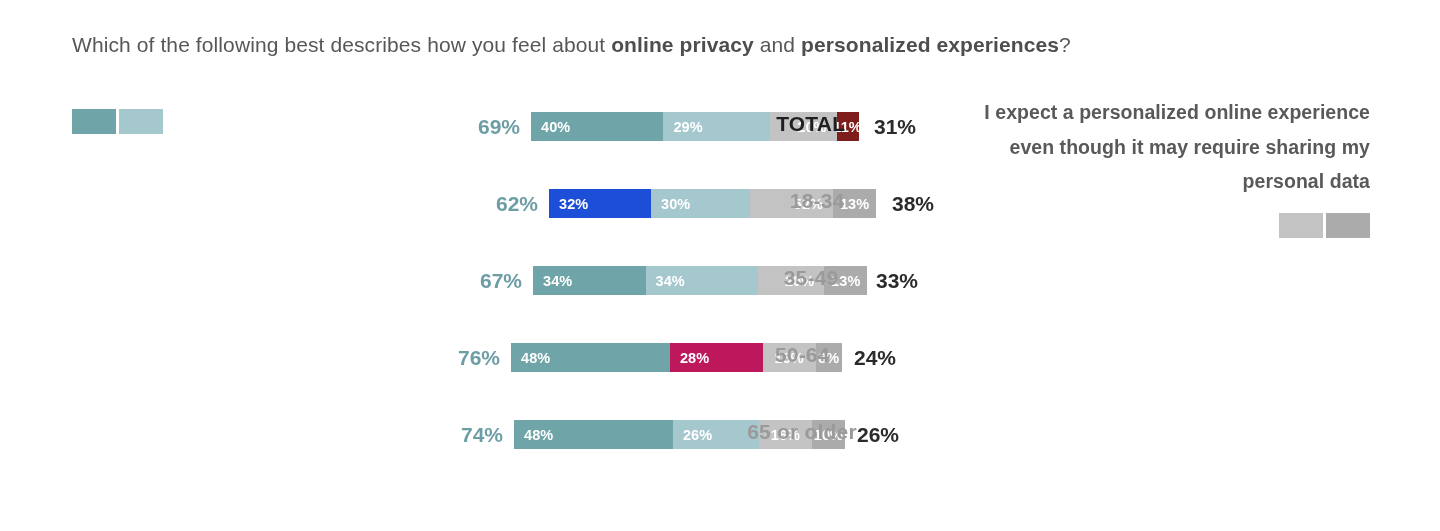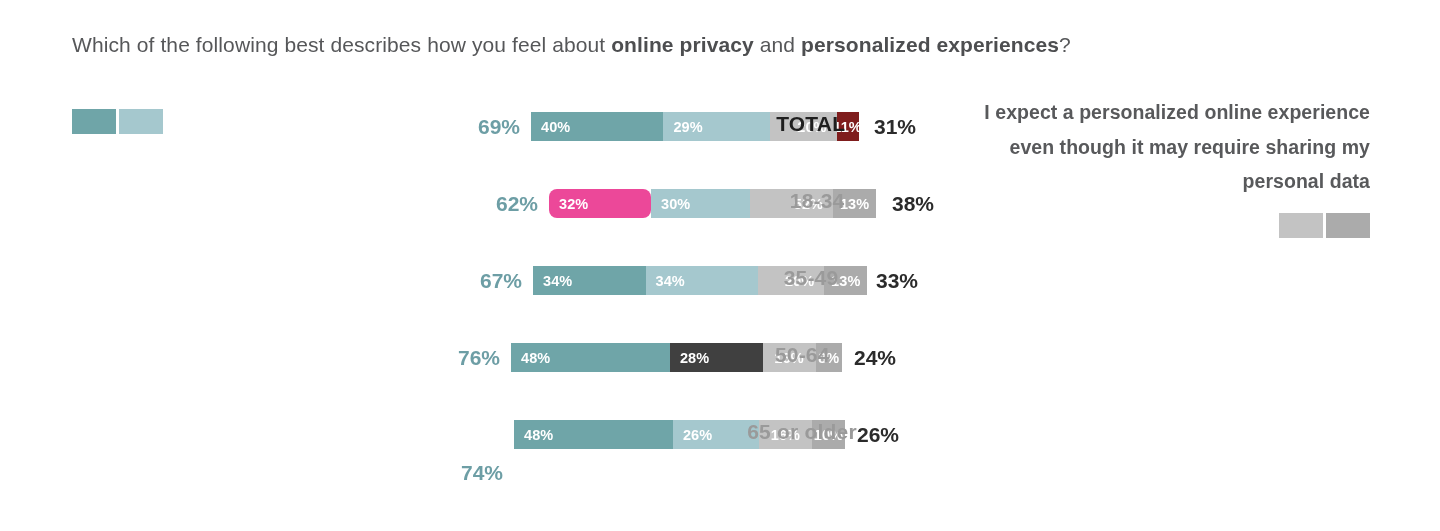--- a/index.html
+++ b/index.html
@@ -159,21 +159,21 @@
         <div class="seg align-center" style="width: 22px; background: #7f1d1d;">
           <span class="seg-label">11%</span>
         </div>
       </div>
       <div class="side-total right" style="left: 874px;">31%</div>
       <div class="cat-label is-total" style="left: 810.695px;">TOTAL</div>
     </div>
     <div class="row">
       <div class="side-total left" style="left: 538px;">62%</div>
       <div class="bar" style="left: 549px; width: 331px;">
-        <div class="seg align-left" style="width: 102px; background: #ec4899; border-radius: 8px;">
+        <div class="seg align-left" style="width: 102px; background: #1d4ed8;">
           <span class="seg-label">32%</span>
         </div>
         <div class="seg align-left" style="width: 99.3px; background: rgb(165, 200, 206);">
           <span class="seg-label">30%</span>
         </div>
         <div class="seg align-right" style="width: 82.75px; background: rgb(195, 195, 195);">
           <span class="seg-label">52%</span>
         </div>
         <div class="seg align-center" style="width: 43.03px; background: rgb(171, 171, 171);">
           <span class="seg-label">13%</span>
@@ -200,35 +200,35 @@
       </div>
       <div class="side-total right" style="left: 876px;">33%</div>
       <div class="cat-label" style="left: 811.04px;">35-49</div>
     </div>
     <div class="row">
       <div class="side-total left" style="left: 500px;">76%</div>
       <div class="bar" style="left: 511px; width: 331px;">
         <div class="seg align-left" style="width: 158.88px; background: rgb(111, 165, 168);">
           <span class="seg-label">48%</span>
         </div>
-        <div class="seg align-left" style="width: 92.68px; background: #404040;">
+        <div class="seg align-left" style="width: 92.68px; background: #be185d;">
           <span class="seg-label">28%</span>
         </div>
         <div class="seg align-center" style="width: 52.96px; background: rgb(195, 195, 195);">
           <span class="seg-label">16%</span>
         </div>
         <div class="seg align-center" style="width: 26.48px; background: rgb(171, 171, 171);">
           <span class="seg-label">8%</span>
         </div>
       </div>
       <div class="side-total right" style="left: 854px;">24%</div>
       <div class="cat-label" style="left: 802.28px;">50-64</div>
     </div>
     <div class="row">
-      <div class="side-total left" style="left: 503px; margin-top: 38px;">74%</div>
+      <div class="side-total left" style="left: 503px;">74%</div>
       <div class="bar" style="left: 514px; width: 331px;">
         <div class="seg align-left" style="width: 158.88px; background: rgb(111, 165, 168);">
           <span class="seg-label">48%</span>
         </div>
         <div class="seg align-left" style="width: 86.06px; background: rgb(165, 200, 206);">
           <span class="seg-label">26%</span>
         </div>
         <div class="seg align-center" style="width: 52.96px; background: rgb(195, 195, 195);">
           <span class="seg-label">16%</span>
         </div>

